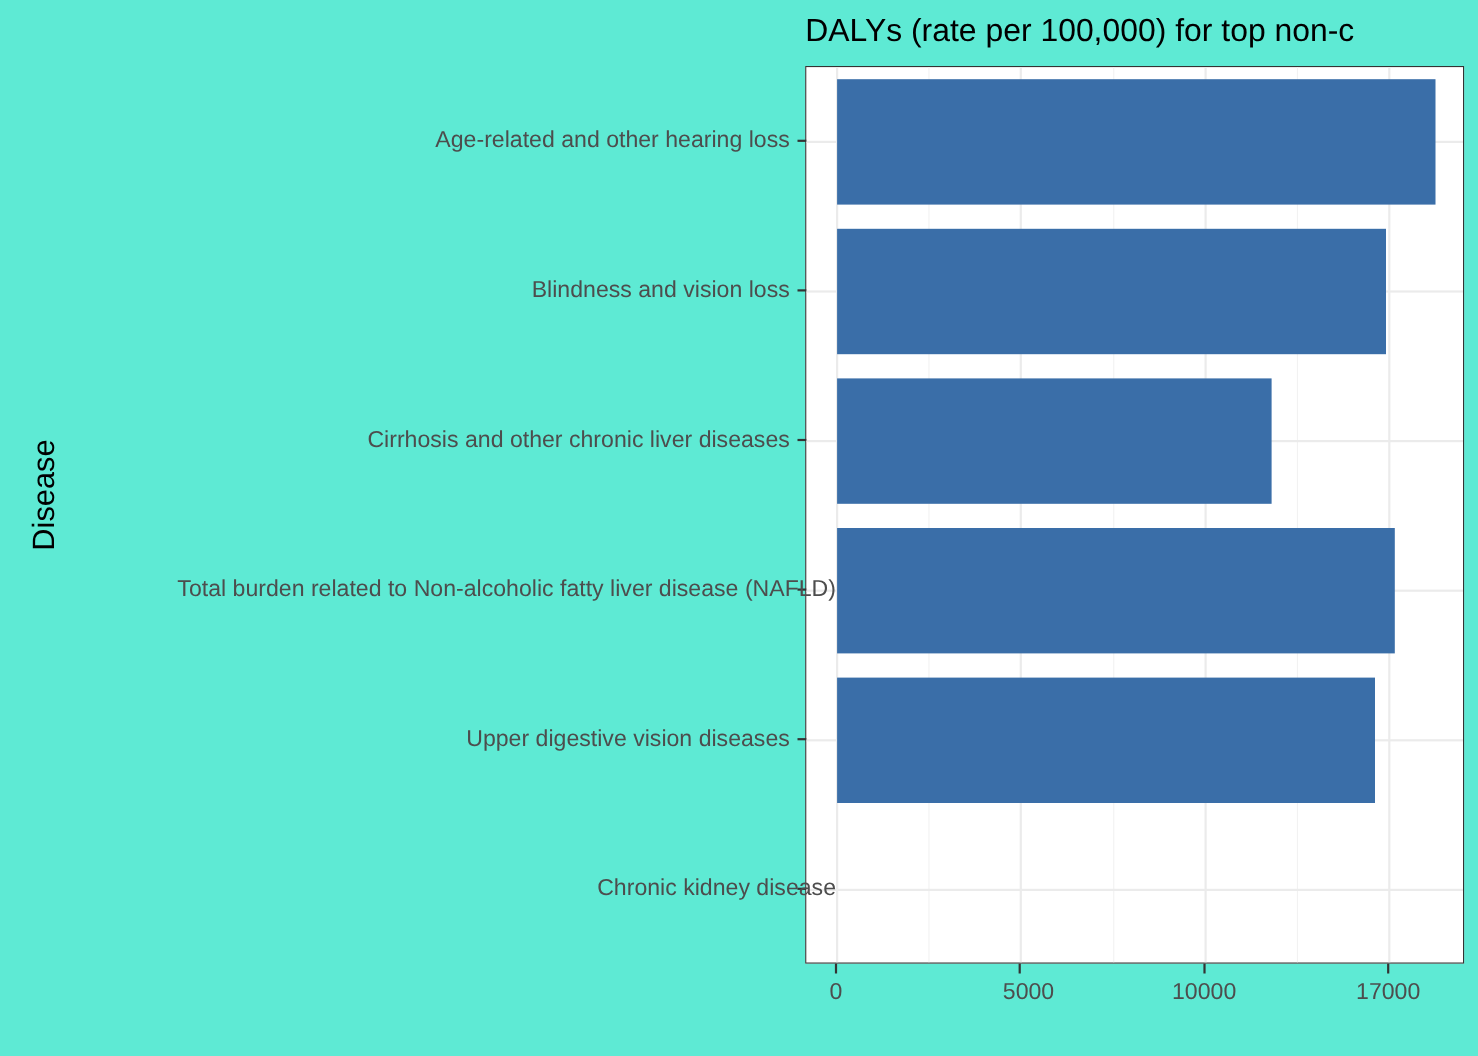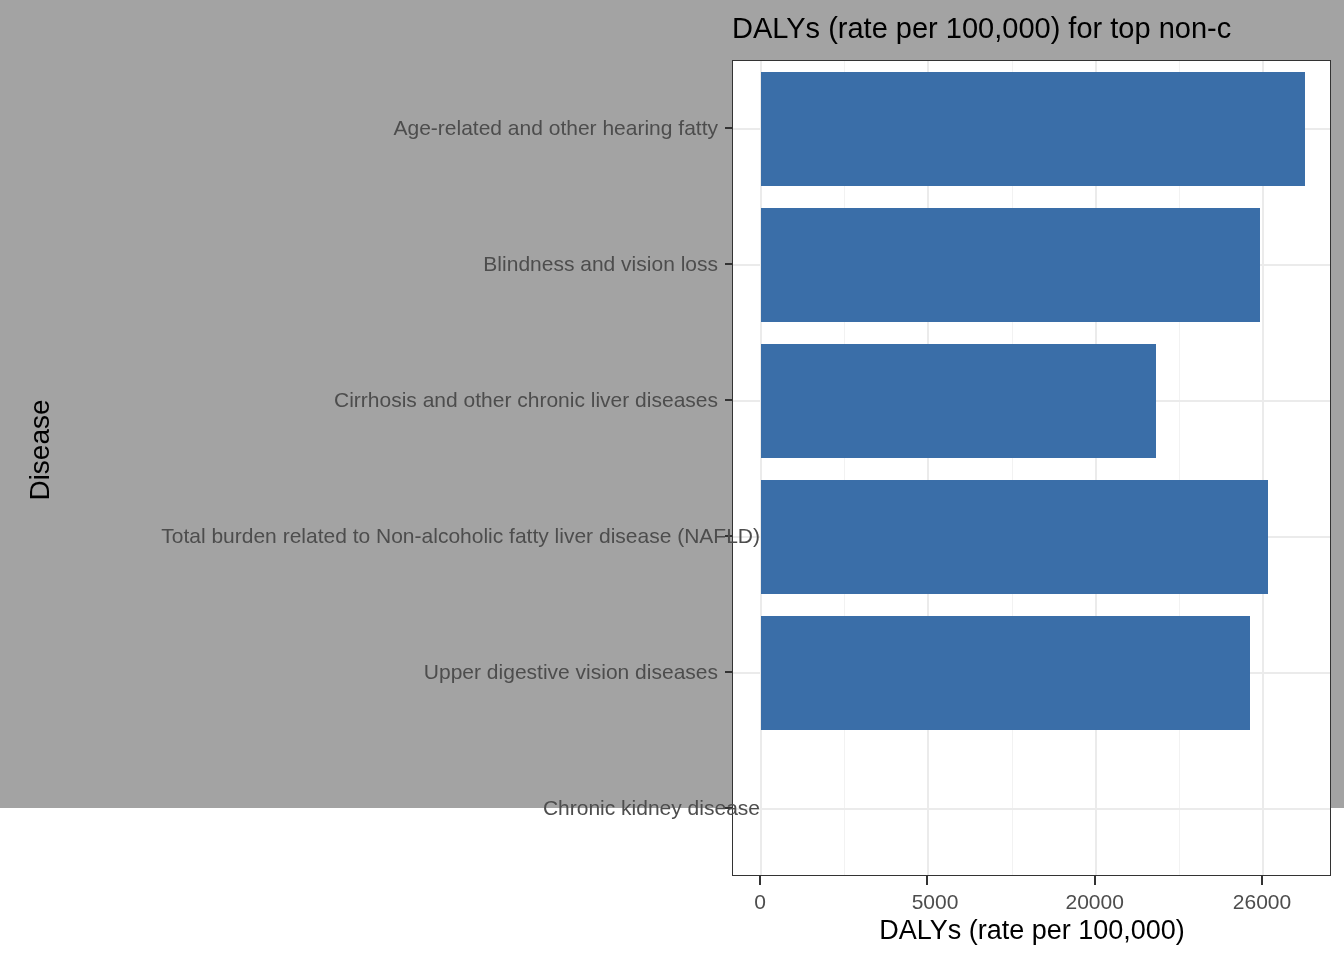--- a/index.html
+++ b/index.html
@@ -12,22 +12,22 @@
     height: 960px;
     font-family: "Liberation Sans", sans-serif;
     overflow: hidden;
     position: relative;
   }
 
   #chart-root {
     position: absolute;
     left: 0; top: 0;
     width: 1344px;
-    height: 808px;
-    background: #a3a3a3;
+    height: 960px;
+    background: #5eead4;
   }
 
   
   #plot-title {
     position: absolute;
     left: 732px;
     top: 8px;
     width: 1200px;      
     height: 40px;
     line-height: 40px;
@@ -174,37 +174,36 @@
         <div class="bar" style="left: 28px; width: 543.833px; top: 10.54px; height: 114.92px; background: rgb(58, 110, 168);"></div>
         <div class="bar" style="left: 28px; width: 498.988px; top: 146.54px; height: 114.92px; background: rgb(58, 110, 168);"></div>
         <div class="bar" style="left: 28px; width: 394.907px; top: 282.54px; height: 114.92px; background: rgb(58, 110, 168);"></div>
         <div class="bar" style="left: 28px; width: 507.02px; top: 418.54px; height: 114.92px; background: rgb(58, 110, 168);"></div>
         <div class="bar" style="left: 28px; width: 488.613px; top: 554.54px; height: 114.92px; background: rgb(58, 110, 168);"></div>
       </div>
   </div>
 
   <div id="y-axis">
       <div class="y-tick" style="top: 127px;"></div>
-      <div class="y-label" style="left: 0px; width: 718px; top: 116px;">Age-related and other hearing fatty</div>
+      <div class="y-label" style="left: 0px; width: 718px; top: 116px;">Age-related and other hearing loss</div>
       <div class="y-tick" style="top: 263px;"></div>
       <div class="y-label" style="left: 0px; width: 718px; top: 252px;">Blindness and vision loss</div>
       <div class="y-tick" style="top: 399px;"></div>
       <div class="y-label" style="left: 0px; width: 718px; top: 388px;">Cirrhosis and other chronic liver diseases</div>
       <div class="y-tick" style="top: 535px;"></div>
       <div class="y-label" style="left: 0px; width: 718px; top: 524px; margin-left: 42px;">Total burden related to Non-alcoholic fatty liver disease (NAFLD)</div>
       <div class="y-tick" style="top: 671px;"></div>
       <div class="y-label" style="left: 0px; width: 718px; top: 660px;">Upper digestive vision diseases</div>
       <div class="y-tick" style="top: 807px;"></div>
       <div class="y-label" style="left: 0px; width: 718px; top: 796px; padding-left: 42px;">Chronic kidney disease</div>
     </div>
   <div id="x-axis">
       <div class="x-tick" style="left: 759px;"></div>
       <div class="x-label" style="left: 760px;">0</div>
       <div class="x-tick" style="left: 926.333px;"></div>
       <div class="x-label" style="left: 935px;">5000</div>
       <div class="x-tick" style="left: 1093.67px;"></div>
-      <div class="x-label" style="left: 1094.67px;">20000</div>
+      <div class="x-label" style="left: 1094.67px;">10000</div>
       <div class="x-tick" style="left: 1261px;"></div>
-      <div class="x-label" style="left: 1262px;">26000</div>
+      <div class="x-label" style="left: 1262px;">17000</div>
     </div>
 
-  <div id="x-axis-title">DALYs (rate per 100,000)</div>
 </div>
 
 </body></html>

